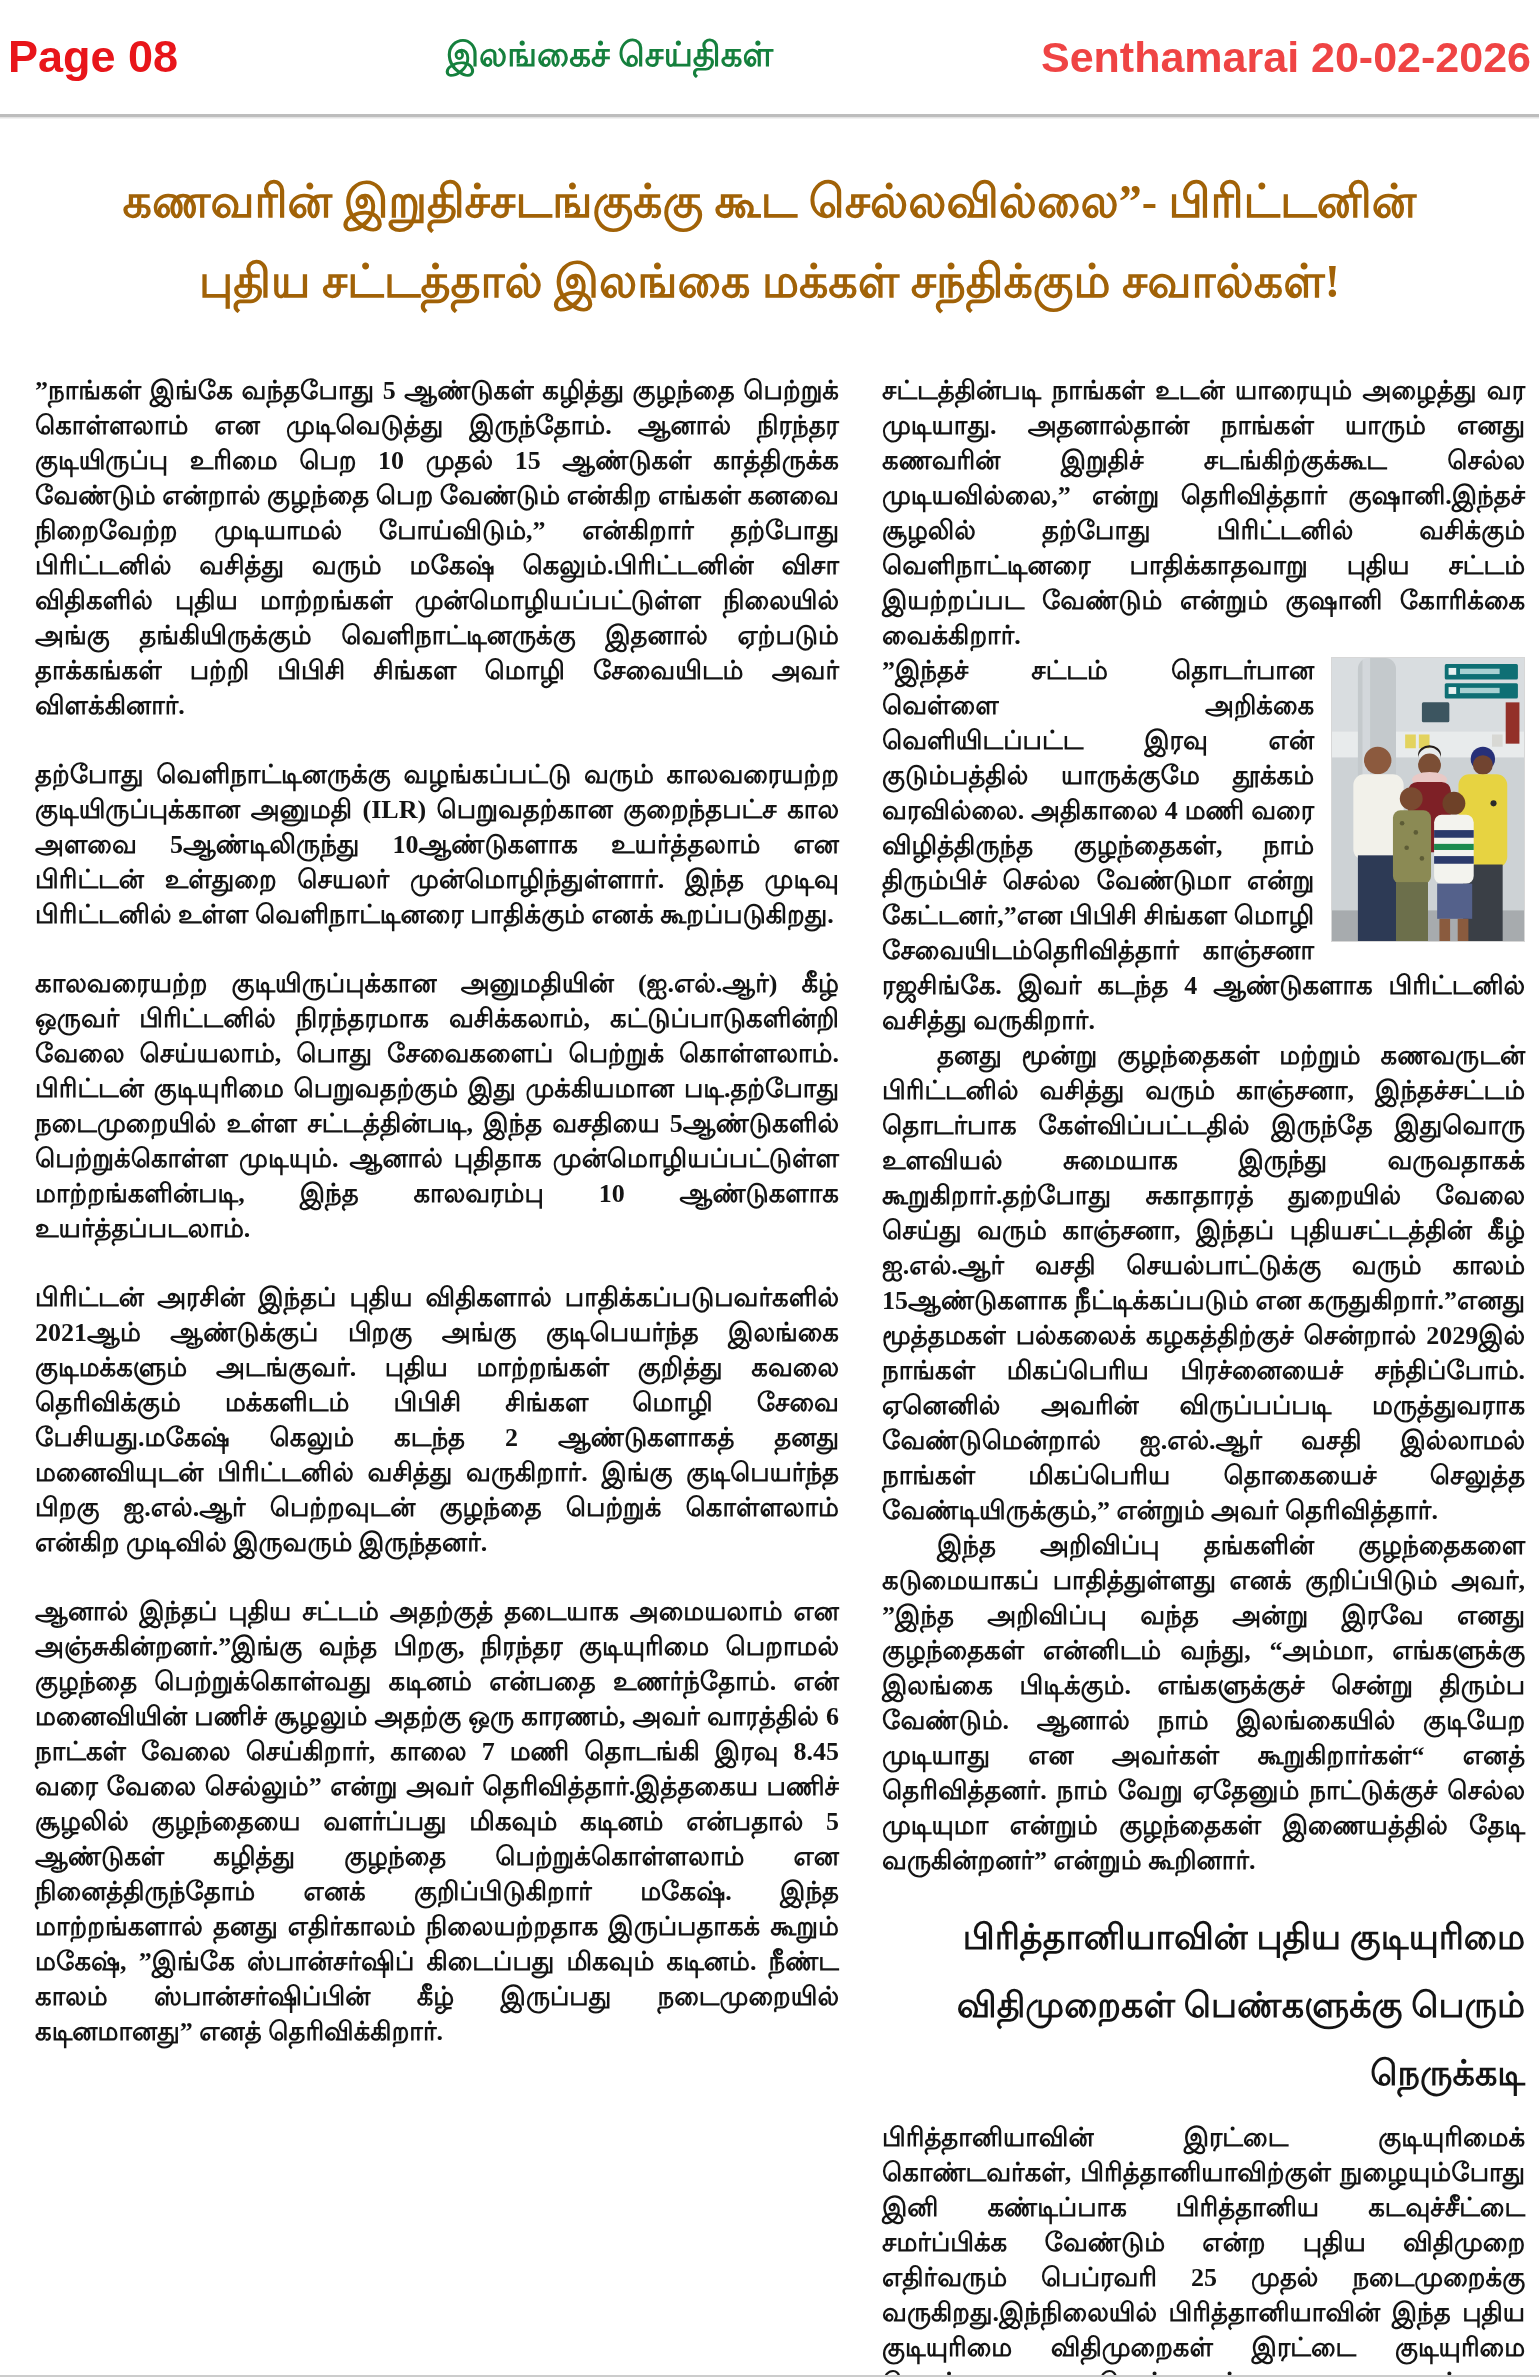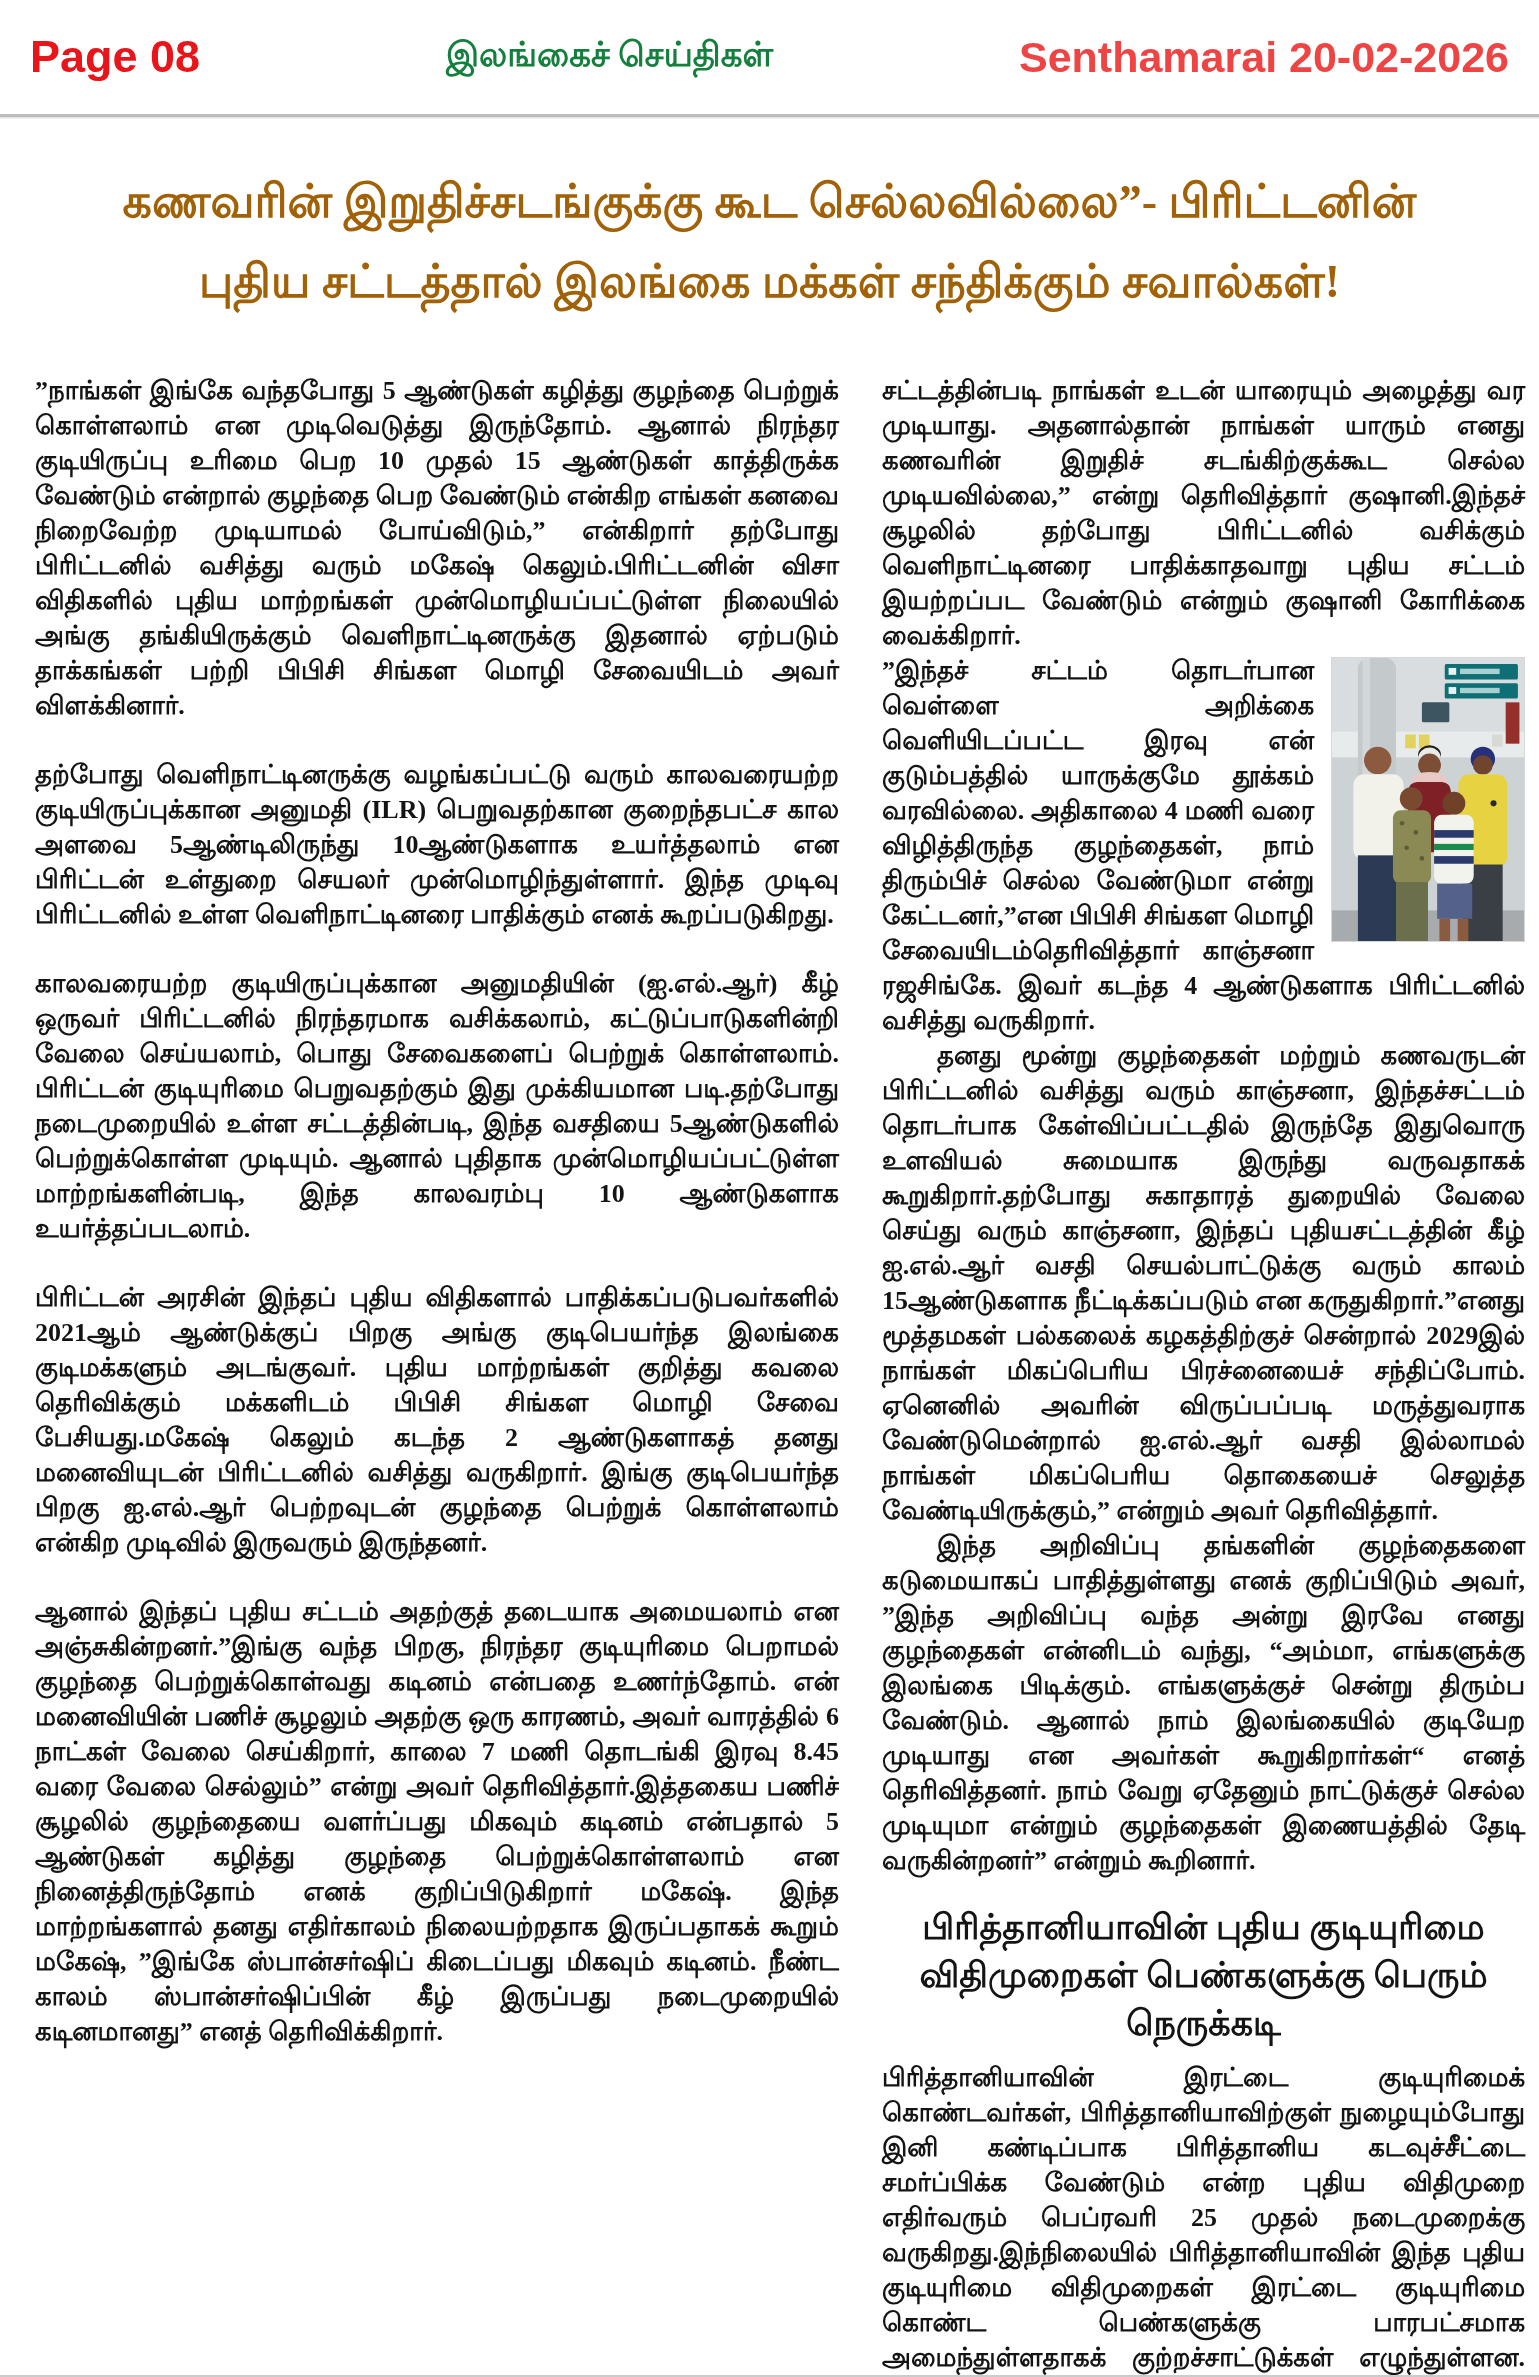--- a/index.html
+++ b/index.html
@@ -3,21 +3,21 @@
 <meta charset="utf-8">
 <style>
   html,body{margin:0;padding:0;}
   body{
     width:1539px;height:2377px;overflow:hidden;background:#ffffff;color:#141414;
     font-family:"Liberation Serif","DejaVu Serif",serif;position:relative;
   }
   
   .masthead{
     height:117px;display:flex;align-items:center;justify-content:space-between;
-    padding:0 30px;box-sizing:border-box;background:#fff;
+    padding:0 8px;box-sizing:border-box;background:#fff;
     border-bottom:3.1px solid #bdbdbd;box-shadow:0 1.5px 0 #e3e3e3;
   }
   .page-label{font-family:"Liberation Sans","DejaVu Sans",sans-serif;font-weight:bold;font-size:45px;color:#e8151a;}
   .section-title{font-size:34px;color:#15803d;font-weight:bold;}
   .edition{font-family:"Liberation Sans","DejaVu Sans",sans-serif;font-weight:bold;font-size:43px;color:#ef4444;}
   
   .headline{
     text-align:center;font-weight:bold;color:#a16207;
     font-size:46px;line-height:80px;padding:14px 23px 6.2px 23px;
   }
@@ -28,22 +28,22 @@
   }
   .col{font-size:26px;line-height:35px;text-align:justify;}
   .col-left{width:804px;flex:0 0 804px;}
   .col-right{flex:1 1 auto;margin-left:43px;margin-right:6.2px;}
   .para{margin:0;font-weight:bold;}
   .gap{margin-bottom:34px;}
   .subhead{font-weight:bold;}
   .subgap{margin-top:34px;}
   .indent{text-indent:55px;}
   .bighead{
-    font-weight:bold;text-align:center;white-space:pre-line;
-    font-size:35px;line-height:48px;margin:26px 0 12.3px 0;text-indent:0;
+    font-weight:bold;text-align:right;white-space:pre-line;
+    font-size:35px;line-height:68px;margin:26px 0 12.3px 0;text-indent:0;
   }
   
   .photo{
     float:right;width:194px;height:285px;margin:4.6px 0 7.7px 17px;
     border:0.8px solid #d7d7d7;box-sizing:border-box;background:#cfd3d6;overflow:hidden;
   }
   .photo svg{display:block;width:100%;height:100%;}
   
   .bottom-rule{position:absolute;left:0;bottom:0;width:100%;height:2.3px;background:#cccccc;}
 </style>

